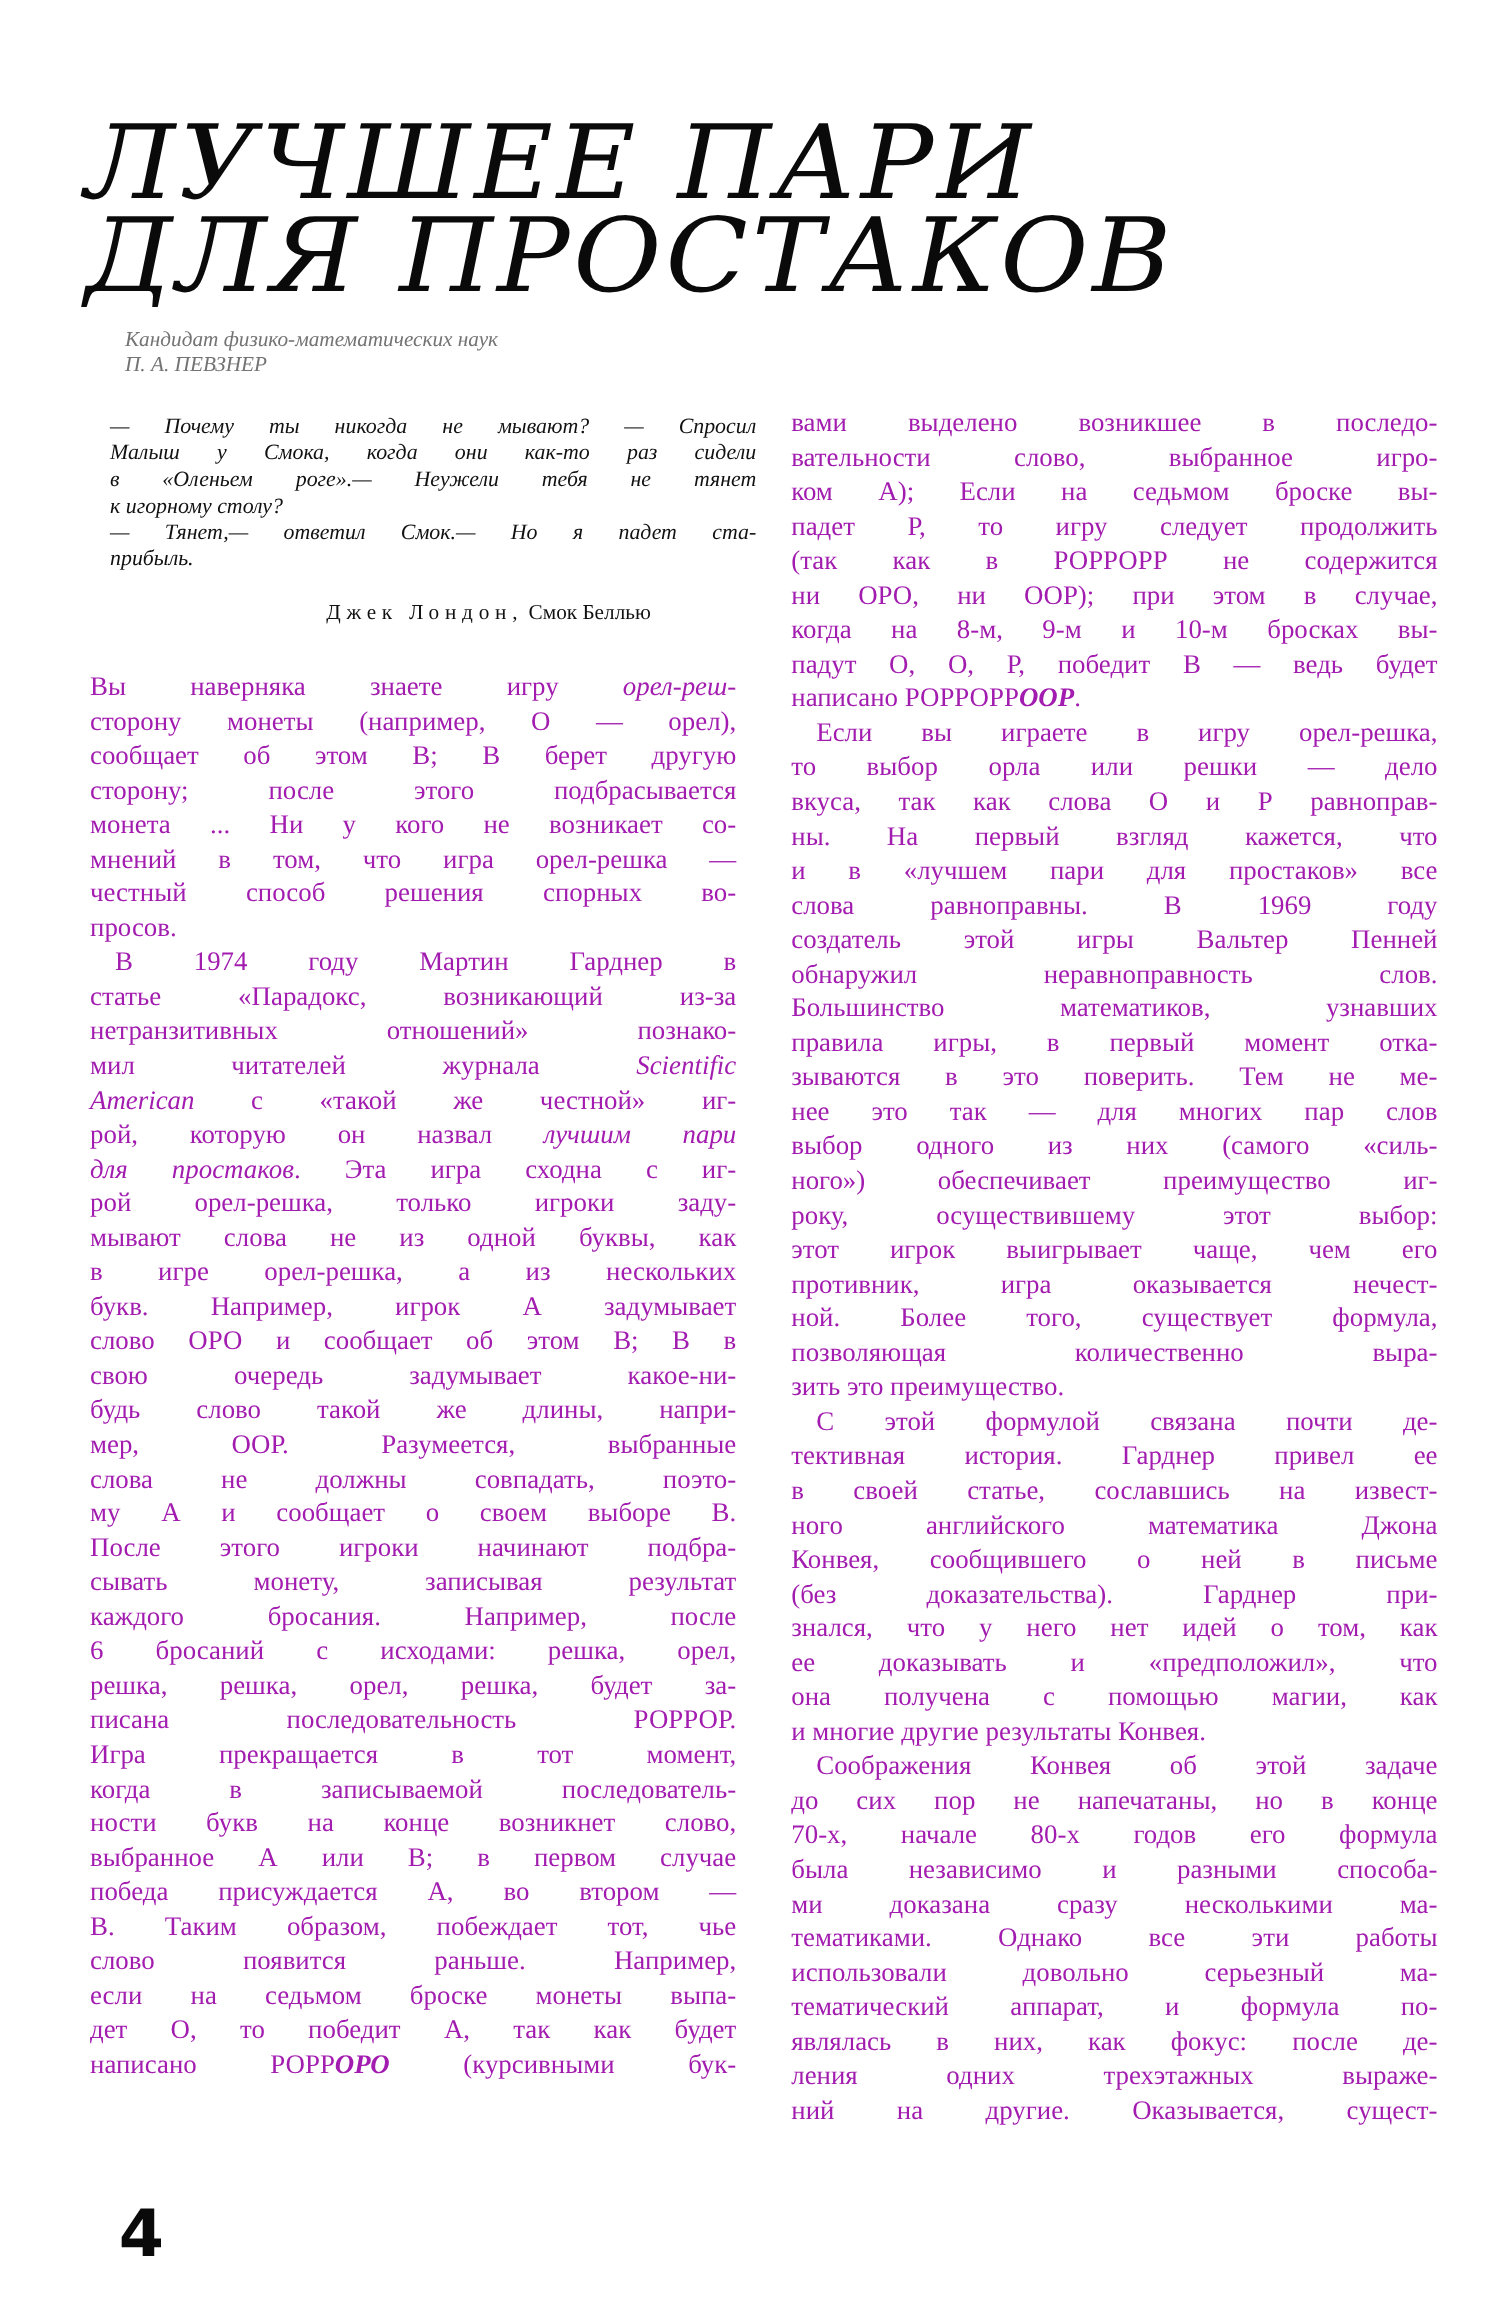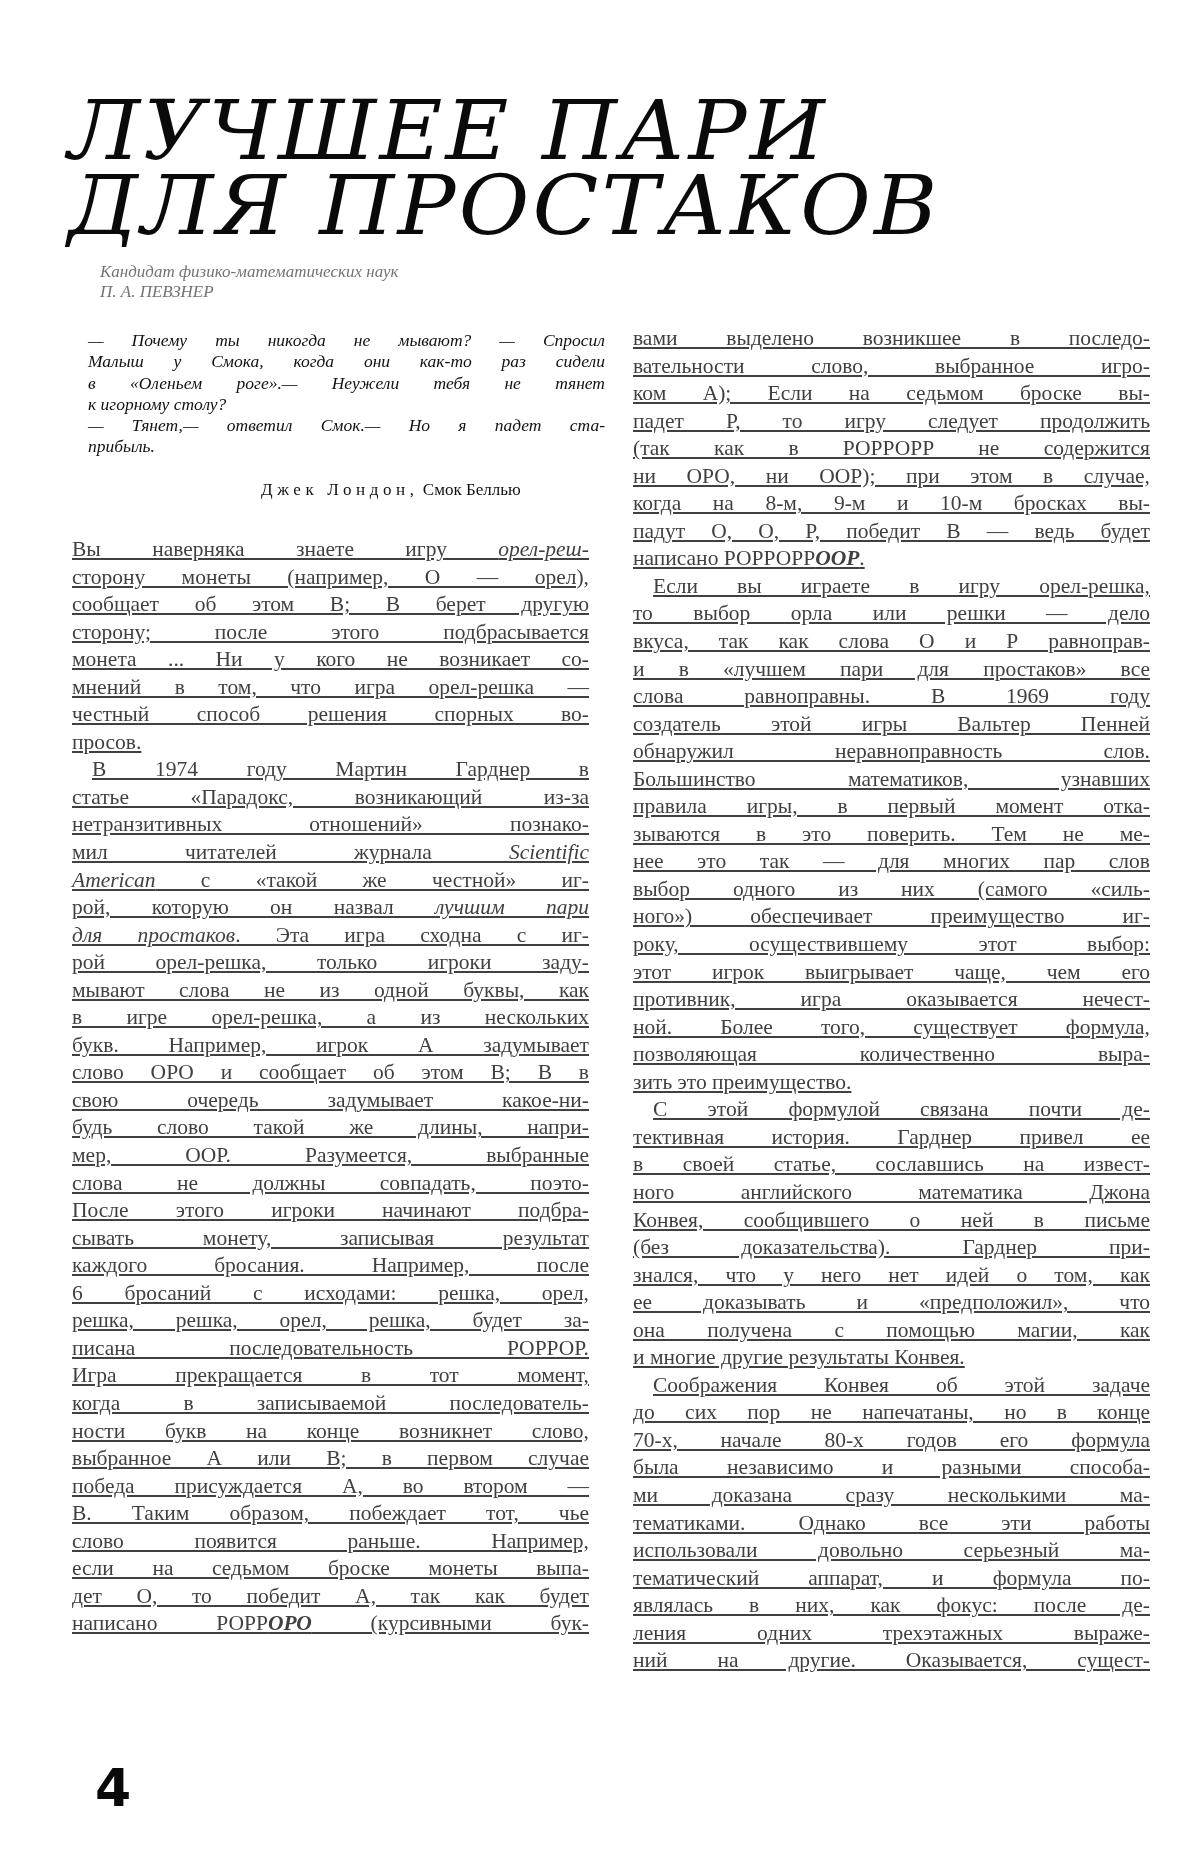--- a/index.html
+++ b/index.html
@@ -6,21 +6,21 @@
   body { width:1200px; height:1854px; position:relative; overflow:hidden; color:#111; }
   .title { position:absolute; left:68px; font-family:"DejaVu Serif","Liberation Serif",serif; font-style:italic; font-weight:normal; font-size:82px; letter-spacing:3px; line-height:1; color:#0a0a0a; transform:scaleX(1.05); transform-origin:left; }
   .t1 { top:35px; }
   .t2 { top:110px; }
   .byline { position:absolute; left:100px; top:262px; font-family:"Liberation Serif",serif; font-style:italic; font-size:17px; line-height:20px; color:#737373; }
   .epi { position:absolute; left:88px; top:330px; width:517px; font-family:"Liberation Serif",serif; font-style:italic; font-size:17.5px; line-height:21.3px; color:#111; }
   .epi .ln { display:block; text-align:justify; text-align-last:justify; white-space:nowrap; height:21.3px; }
   .epi .ln.last { text-align-last:left; }
   .epi-src { position:absolute; left:261px; top:480px; font-family:"Liberation Serif",serif; font-size:17px; color:#111; }
   .epi-src .sp { letter-spacing:4.6px; }
-  .col { position:absolute; width:517px; font-family:"Liberation Serif","DejaVu Serif",serif; font-size:21.5px; color:#404040;text-decoration:underline; }
+  .col { position:absolute; width:517px; font-family:"Liberation Serif","DejaVu Serif",serif; font-size:21.5px; color:#a21caf; }
   .col-left { left:72px; top:536px; }
   .col-right { left:633px; top:325px; }
   .line { display:block; height:27.55px; line-height:27.55px; white-space:nowrap; text-align:justify; text-align-last:justify; }
   .line.end { text-align-last:left; }
   .line.indent { padding-left:20px; }
   .line i { font-style:italic; }
   .line b { font-style:italic; font-weight:bold; }
   .page-num { position:absolute; left:95px; top:1762px; font-family:"DejaVu Sans","Liberation Sans",sans-serif; font-weight:bold; font-size:52px; line-height:1; color:#0a0a0a; }
 </style>
 </head>
@@ -66,20 +66,21 @@
     <span class="line"><i>для простаков</i><span>. Эта игра сходна с иг-</span></span>
     <span class="line"><span>рой орел-решка, только игроки заду-</span></span>
     <span class="line"><span>мывают слова не из одной буквы, как</span></span>
     <span class="line"><span>в игре орел-решка, а из нескольких</span></span>
     <span class="line"><span>букв. Например, игрок А задумывает</span></span>
     <span class="line"><span>слово ОРО и сообщает об этом В; В в</span></span>
     <span class="line"><span>свою очередь задумывает какое-ни-</span></span>
     <span class="line"><span>будь слово такой же длины, напри-</span></span>
     <span class="line"><span>мер, ООР. Разумеется, выбранные</span></span>
     <span class="line"><span>слова не должны совпадать, поэто-</span></span>
+    <span class="line"><span>му А и сообщает о своем выборе В.</span></span>
     <span class="line"><span>После этого игроки начинают подбра-</span></span>
     <span class="line"><span>сывать монету, записывая результат</span></span>
     <span class="line"><span>каждого бросания. Например, после</span></span>
     <span class="line"><span>6 бросаний с исходами: решка, орел,</span></span>
     <span class="line"><span>решка, решка, орел, решка, будет за-</span></span>
     <span class="line"><span>писана последовательность РОРРОР.</span></span>
     <span class="line"><span>Игра прекращается в тот момент,</span></span>
     <span class="line"><span>когда в записываемой последователь-</span></span>
     <span class="line"><span>ности букв на конце возникнет слово,</span></span>
     <span class="line"><span>выбранное А или В; в первом случае</span></span>
@@ -96,20 +97,21 @@
     <span class="line"><span>ком А); Если на седьмом броске вы-</span></span>
     <span class="line"><span>падет Р, то игру следует продолжить</span></span>
     <span class="line"><span>(так как в РОРРОРР не содержится</span></span>
     <span class="line"><span>ни ОРО, ни ООР); при этом в случае,</span></span>
     <span class="line"><span>когда на 8-м, 9-м и 10-м бросках вы-</span></span>
     <span class="line"><span>падут О, О, Р, победит В — ведь будет</span></span>
     <span class="line end"><span>написано РОРРОРР</span><b>ООР</b><span>.</span></span>
     <span class="line indent"><span>Если вы играете в игру орел-решка,</span></span>
     <span class="line"><span>то выбор орла или решки — дело</span></span>
     <span class="line"><span>вкуса, так как слова О и Р равноправ-</span></span>
+    <span class="line"><span>ны. На первый взгляд кажется, что</span></span>
     <span class="line"><span>и в «лучшем пари для простаков» все</span></span>
     <span class="line"><span>слова равноправны. В 1969 году</span></span>
     <span class="line"><span>создатель этой игры Вальтер Пенней</span></span>
     <span class="line"><span>обнаружил неравноправность слов.</span></span>
     <span class="line"><span>Большинство математиков, узнавших</span></span>
     <span class="line"><span>правила игры, в первый момент отка-</span></span>
     <span class="line"><span>зываются в это поверить. Тем не ме-</span></span>
     <span class="line"><span>нее это так — для многих пар слов</span></span>
     <span class="line"><span>выбор одного из них (самого «силь-</span></span>
     <span class="line"><span>ного») обеспечивает преимущество иг-</span></span>

